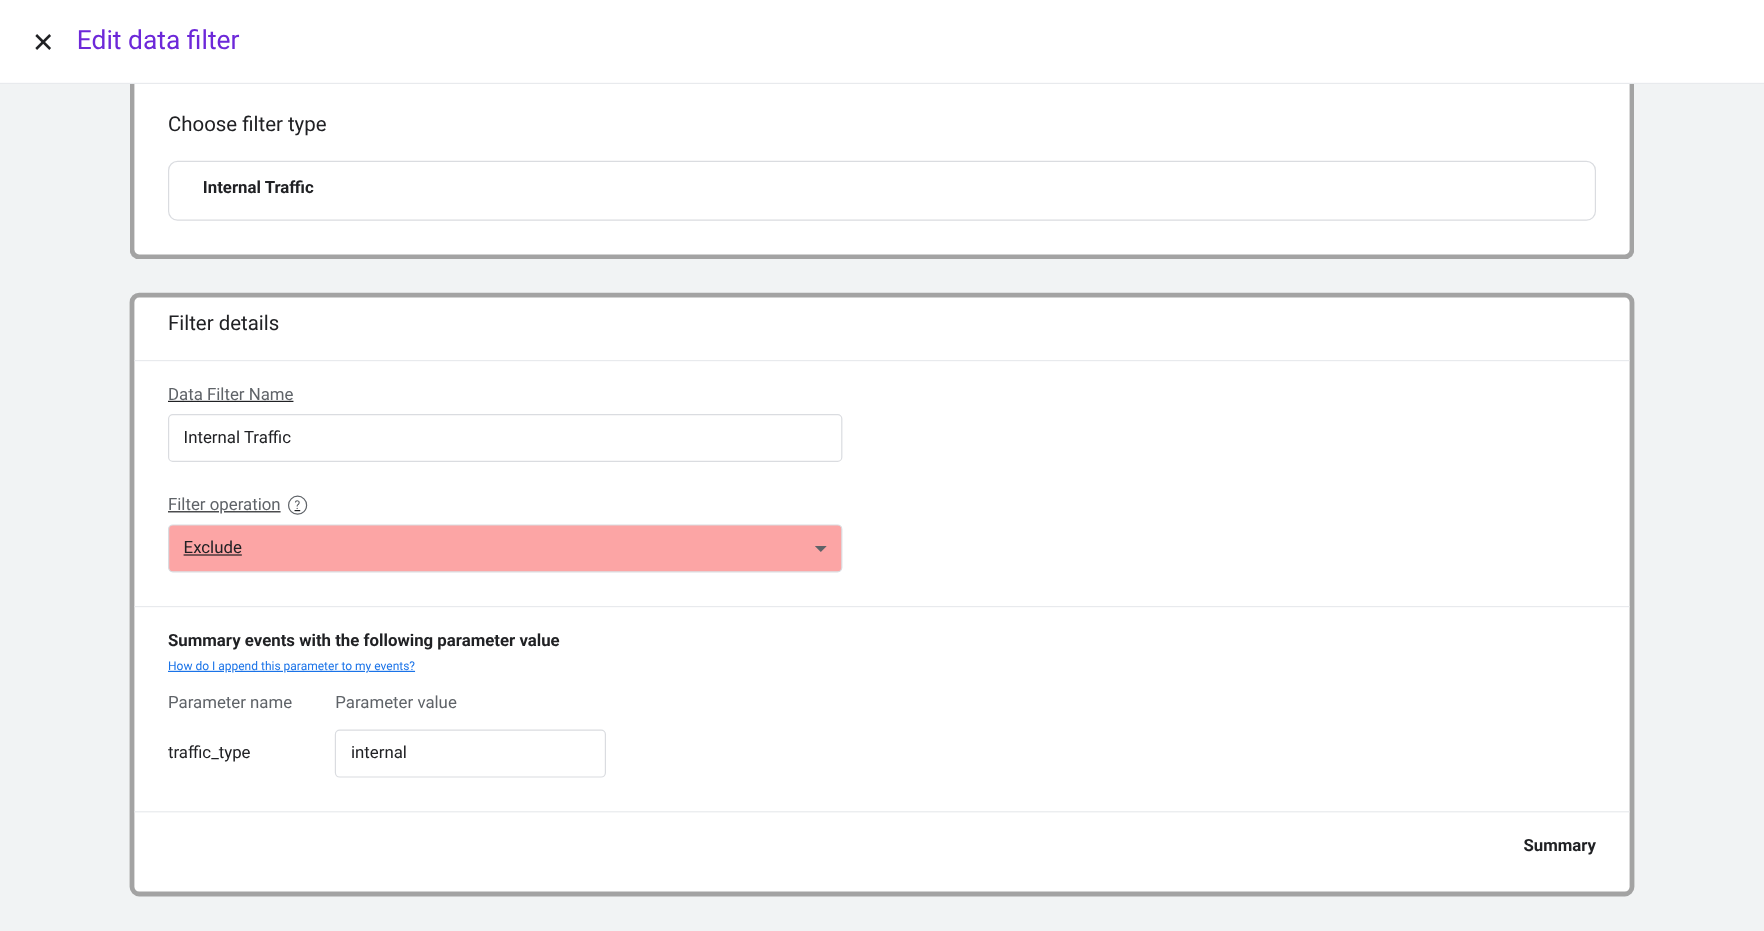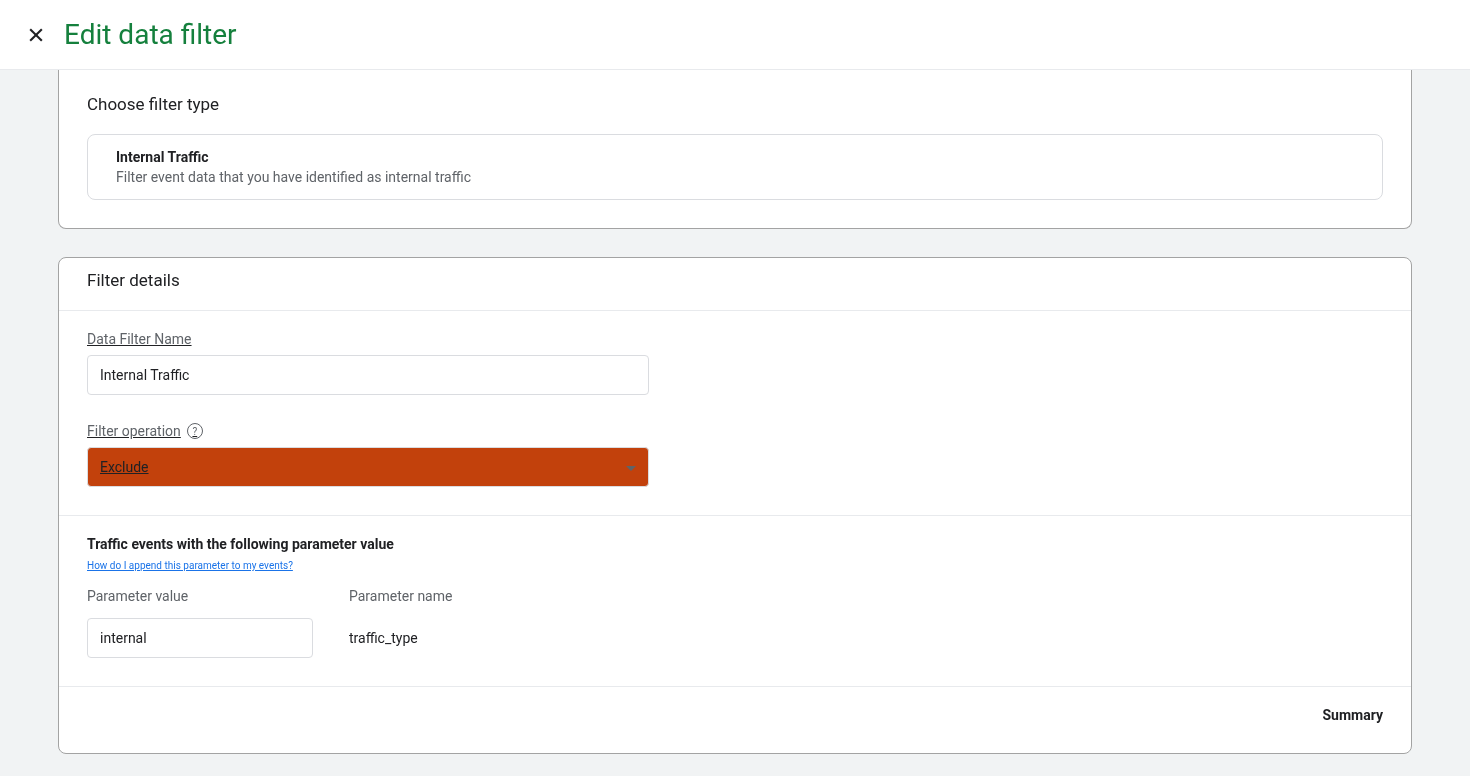--- a/index.html
+++ b/index.html
@@ -28,30 +28,30 @@
       align-items: center;
       justify-content: center;
       cursor: pointer;
       margin-right: 16px;
     }
     .close-btn svg {
       width: 20px;
       height: 20px;
     }
     .header-title {
-      font-size: 28px;
+      font-size: 22px;
       font-weight: 400;
-      color: #15803d;
+      color: #6d28d9;
     }
     .content {
-      padding: 0 58px;
+      padding: 0 108px;
     }
     .card {
       background: #fff;
-      border: 1px solid #a3a3a3;
+      border: 4px solid #a3a3a3;
       border-radius: 8px;
       margin-bottom: 28px;
     }
     .card-first {
       border-top: none;
       border-top-left-radius: 0;
       border-top-right-radius: 0;
       padding: 0 28px 28px 28px;
     }
     .section-title {
@@ -125,21 +125,21 @@
     .select-input {
       width: 100%;
       height: 40px;
       border: 1px solid #dadce0;
       border-radius: 4px;
       padding: 0 12px;
       font-size: 14px;
       font-family: inherit;
       color: #202124;
       outline: none;
-      background: #c2410c;
+      background: #fca5a5;
       cursor: pointer;
       display: flex;
       align-items: center;
       justify-content: space-between;
     }
     .dropdown-arrow {
       color: #5f6368;
     }
     .help-icon {
       width: 16px;
@@ -216,21 +216,20 @@
   </div>
   <div class="header-title">Edit data filter</div>
 </div>
 
 <div class="content">
 
   <div class="card card-first">
     <div class="section-title">Choose filter type</div>
     <div class="filter-type-box">
       <div class="filter-type-title">Internal Traffic</div>
-      <div class="filter-type-desc">Filter event data that you have identified as internal traffic</div>
     </div>
   </div>
 
   <div class="card">
     <div class="section-title2">Filter details</div>
 
     <div class="card-section">
       <div class="field-group">
         <div class="field-label">Data Filter Name</div>
         <input type="text" class="text-input" value="Internal Traffic" style="">
@@ -248,32 +247,32 @@
               <svg width="10" height="6" viewBox="0 0 10 6">
                   <path d="M0 0 L5 5 L10 0 Z" fill="#5f6368"></path>
                 </svg>
             </span>
           </div>
         </div>
       </div>
     </div>
 
     <div class="card-section">
-      <div class="bold-label">Traffic events with the following parameter value</div>
+      <div class="bold-label">Summary events with the following parameter value</div>
       <a class="help-link">How do I append this parameter to my events?</a>
 
       <div class="param-row">
+        <div class="param-col">
+          <div class="param-label">Parameter name</div>
+          <div class="param-value-static">traffic_type</div>
+        </div>
         <div class="param-col">
           <div class="param-label">Parameter value</div>
           <input type="text" class="text-input text-input-small" value="internal" style="">
         </div>
-        <div class="param-col">
-          <div class="param-label">Parameter name</div>
-          <div class="param-value-static">traffic_type</div>
-        </div>
       </div>
     </div>
 
     <div class="card-section-summary">
       <div class="summary-title">Summary</div>
     </div>
   </div>
 
 </div>
 

